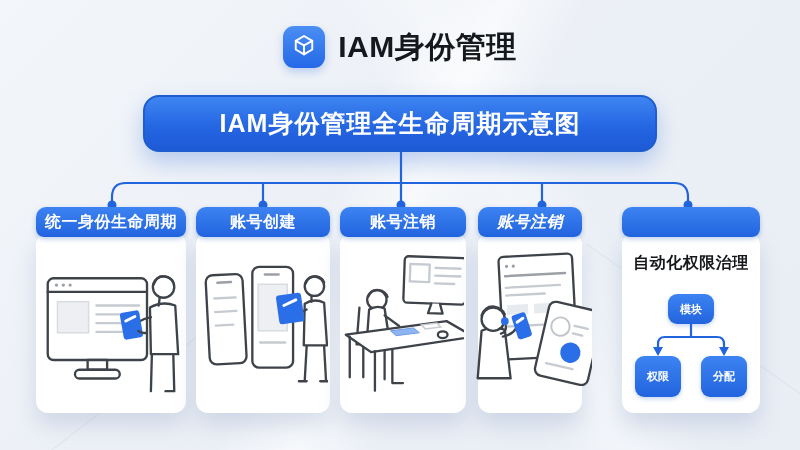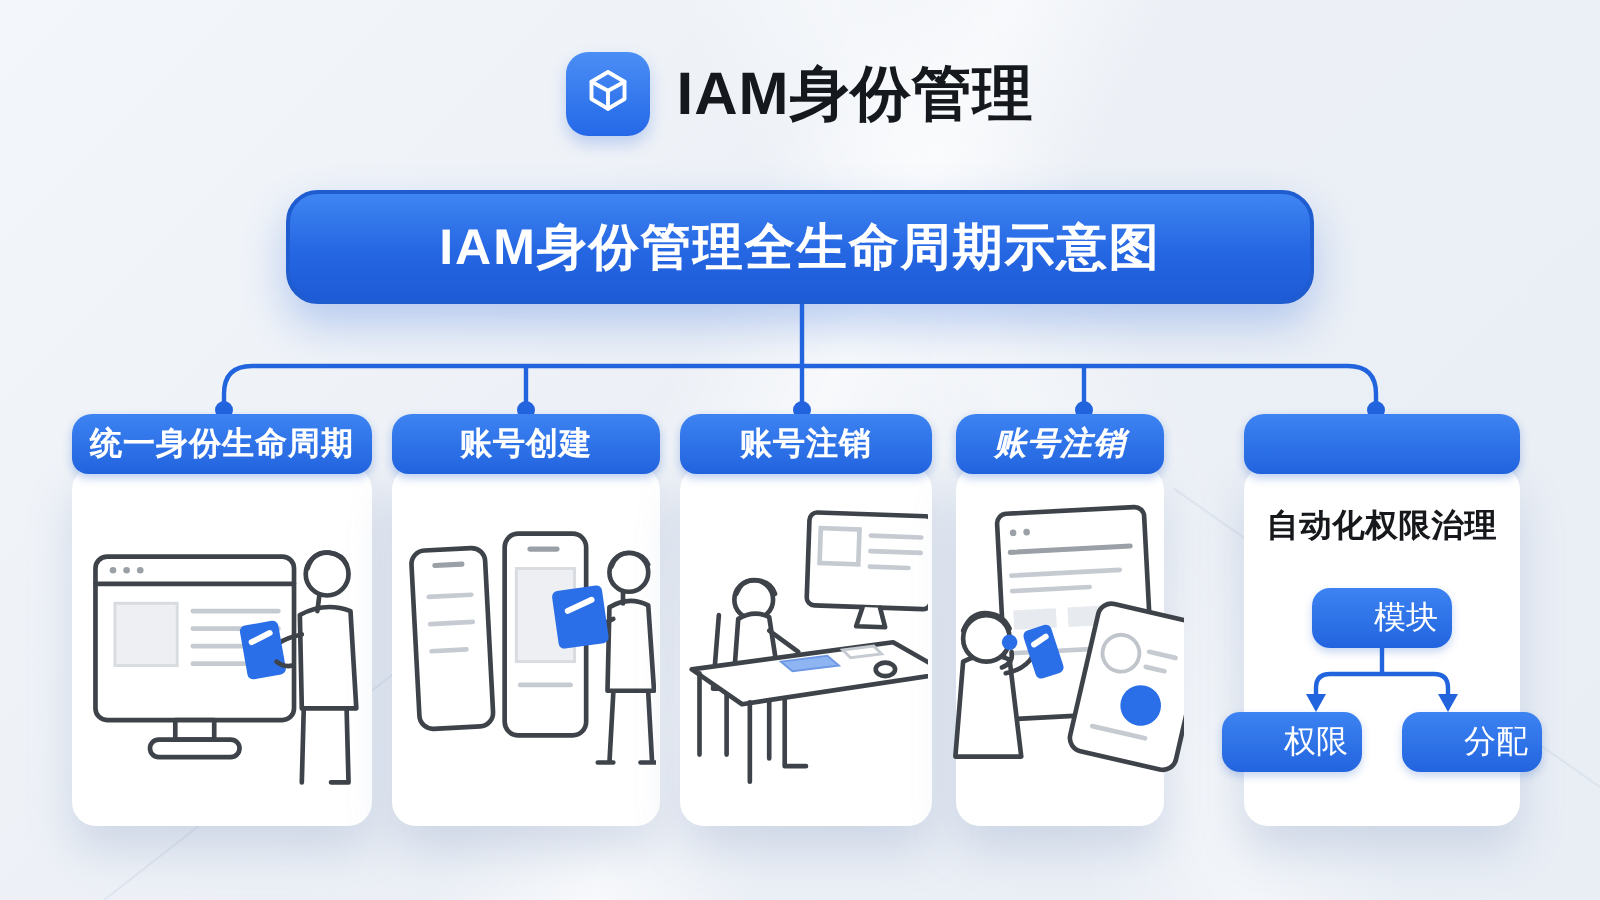--- a/index.html
+++ b/index.html
@@ -45,26 +45,26 @@
   .pill{height:30px;border-radius:10px 10px 8px 8px;background:linear-gradient(180deg,#3d83f2,#2163de);
     color:#fff;font-size:16px;font-weight:bold;display:flex;align-items:center;justify-content:center;
     letter-spacing:.5px;box-shadow:0 2px 5px rgba(30,90,200,.30);position:relative;z-index:2;white-space:nowrap;}
   .card{height:176px;background:#fff;border-radius:12px;margin-top:-4px;padding-top:4px;box-sizing:content-box;
     box-shadow:0 12px 22px rgba(128,150,190,.28);display:flex;align-items:center;justify-content:center;position:relative;z-index:1;}
   .card svg{display:block;}
 
   
   .gov-card{flex-direction:column;align-items:center;justify-content:flex-start;}
   .gov-title{font-size:16px;font-weight:bold;color:#16181c;margin-top:16px;letter-spacing:.5px;}
-  .flow-box{background:linear-gradient(180deg,#3d83f2,#2264de);color:#fff;font-size:16px;font-weight:normal;
-    border-radius:9px;display:flex;align-items:center;justify-content:center;box-shadow:0 2px 4px rgba(30,90,200,.25);padding-left:24px;}
+  .flow-box{background:linear-gradient(180deg,#3d83f2,#2264de);color:#fff;font-size:11px;font-weight:bold;
+    border-radius:9px;display:flex;align-items:center;justify-content:center;box-shadow:0 2px 4px rgba(30,90,200,.25);}
   .flow-root{width:46px;height:30px;margin-top:20px;}
   .flow-arrows{margin-top:0;}
   .flow-children{display:flex;gap:20px;margin-top:-2px;}
-  .flow-child{width:46px;height:30px;}
+  .flow-child{width:46px;height:41px;}
 
   
   svg .ln{stroke:#3e434a;stroke-width:2.4;fill:none;stroke-linecap:round;stroke-linejoin:round;}
   svg .lnf{stroke:#3e434a;stroke-width:2.4;fill:#fff;stroke-linecap:round;stroke-linejoin:round;}
   svg .gry{stroke:#c6cbd1;stroke-width:2.4;fill:none;stroke-linecap:round;}
   svg .gry2{stroke:#9aa0a6;stroke-width:2.6;fill:none;stroke-linecap:round;}
   svg .ph{fill:#edeff2;stroke:#d8dbdf;stroke-width:1.5;}
   svg .blu{fill:#2b6fe8;stroke:none;}
   svg .blu2{fill:#8fb4f2;stroke:#6d98e5;stroke-width:1;}
   svg .wdash{stroke:#fff;stroke-width:3;fill:none;stroke-linecap:round;}

